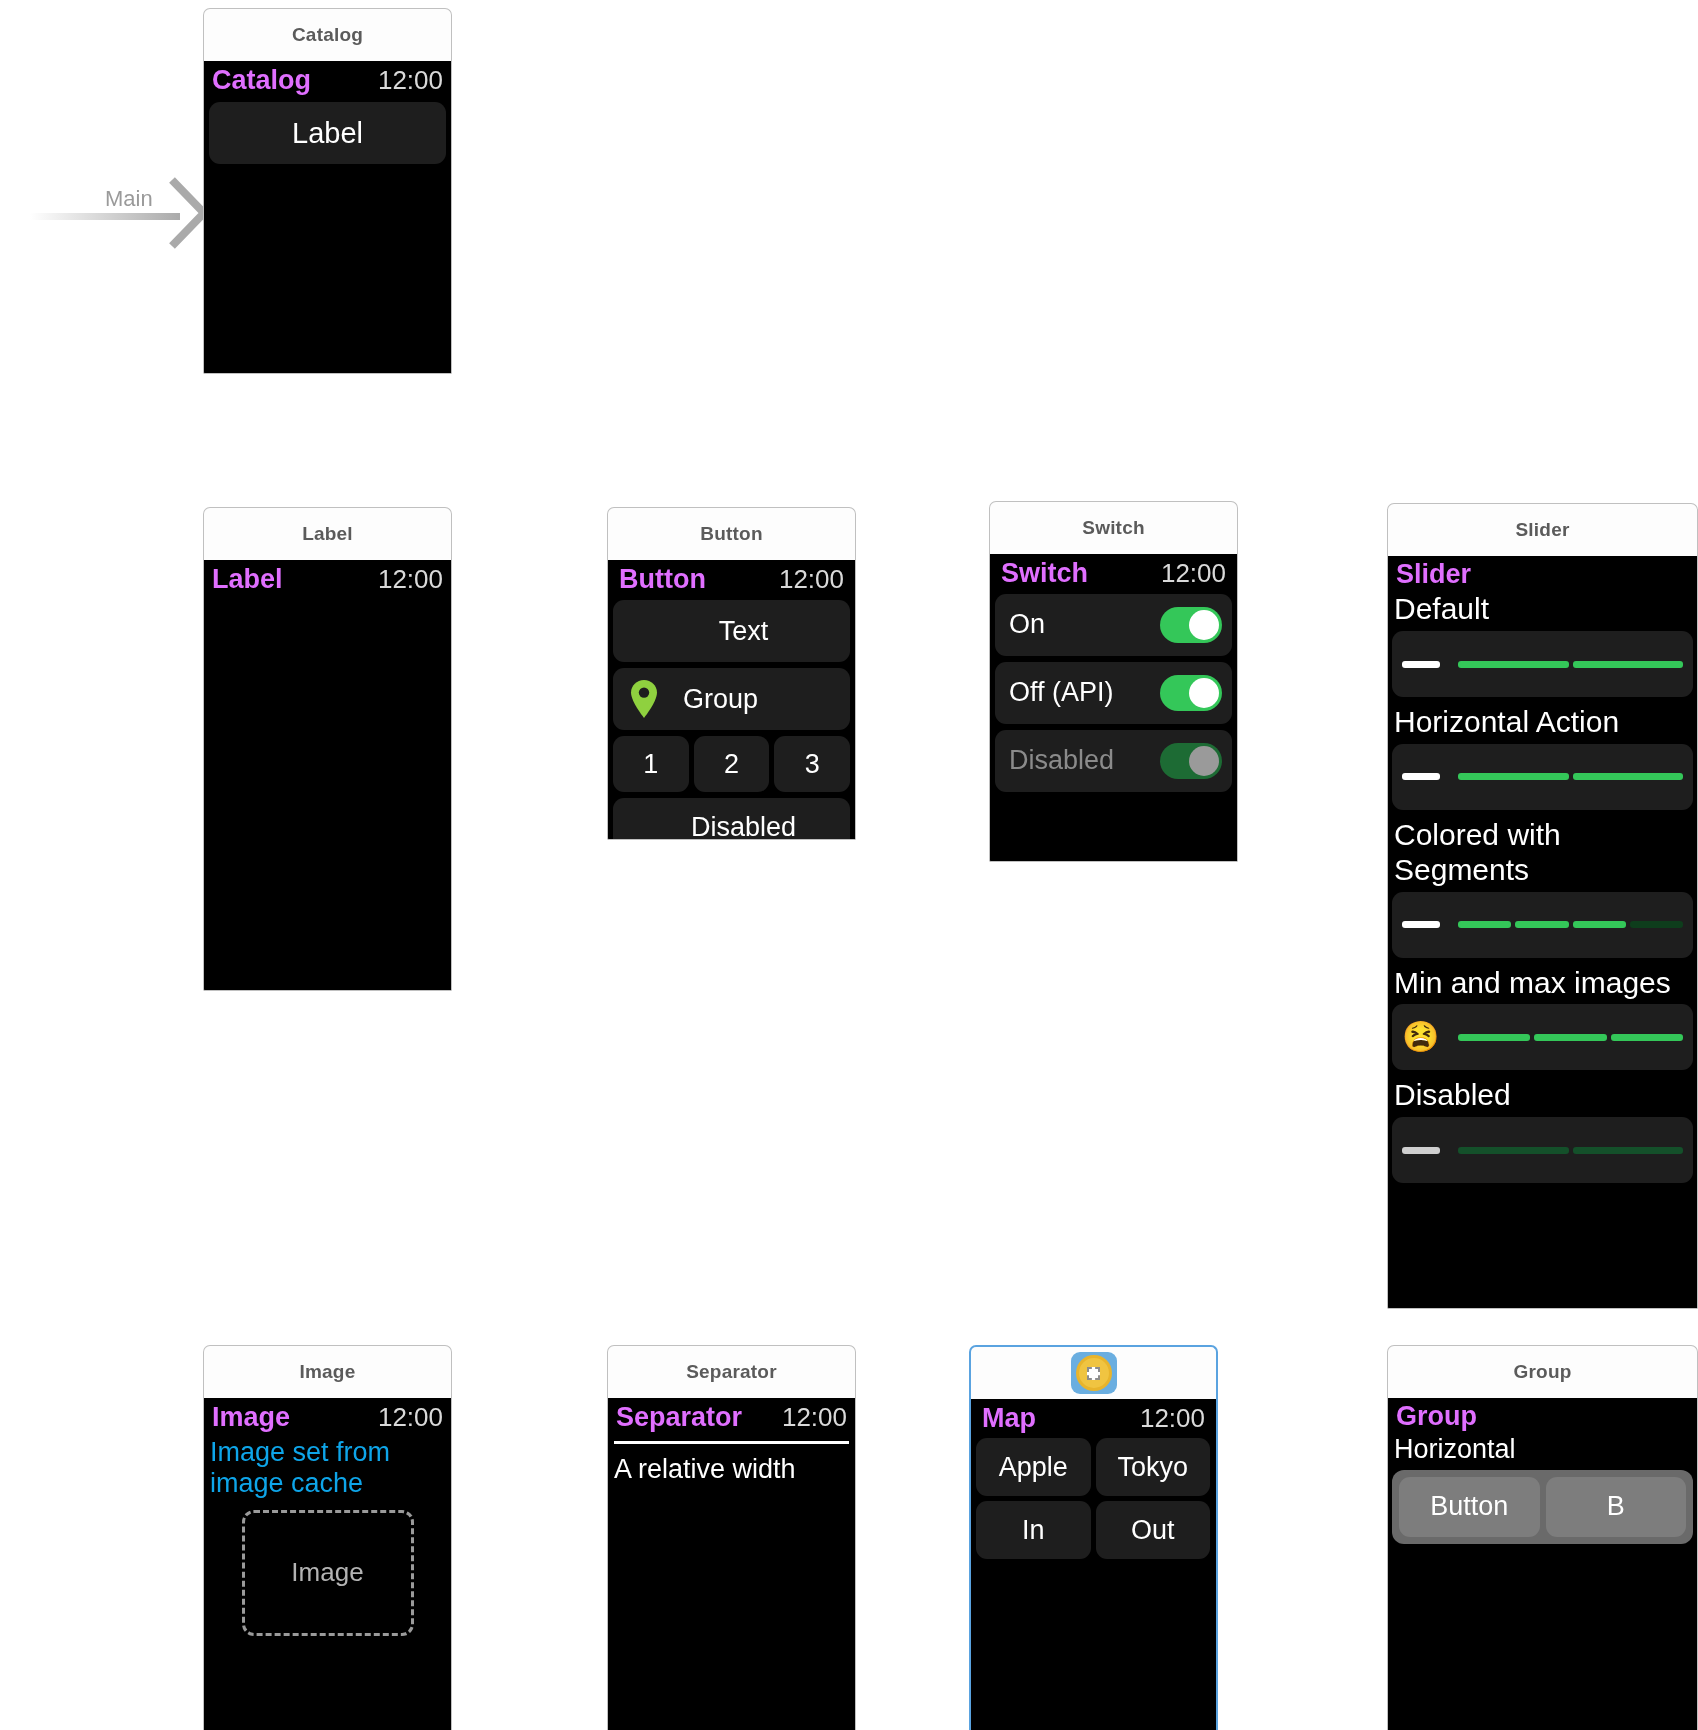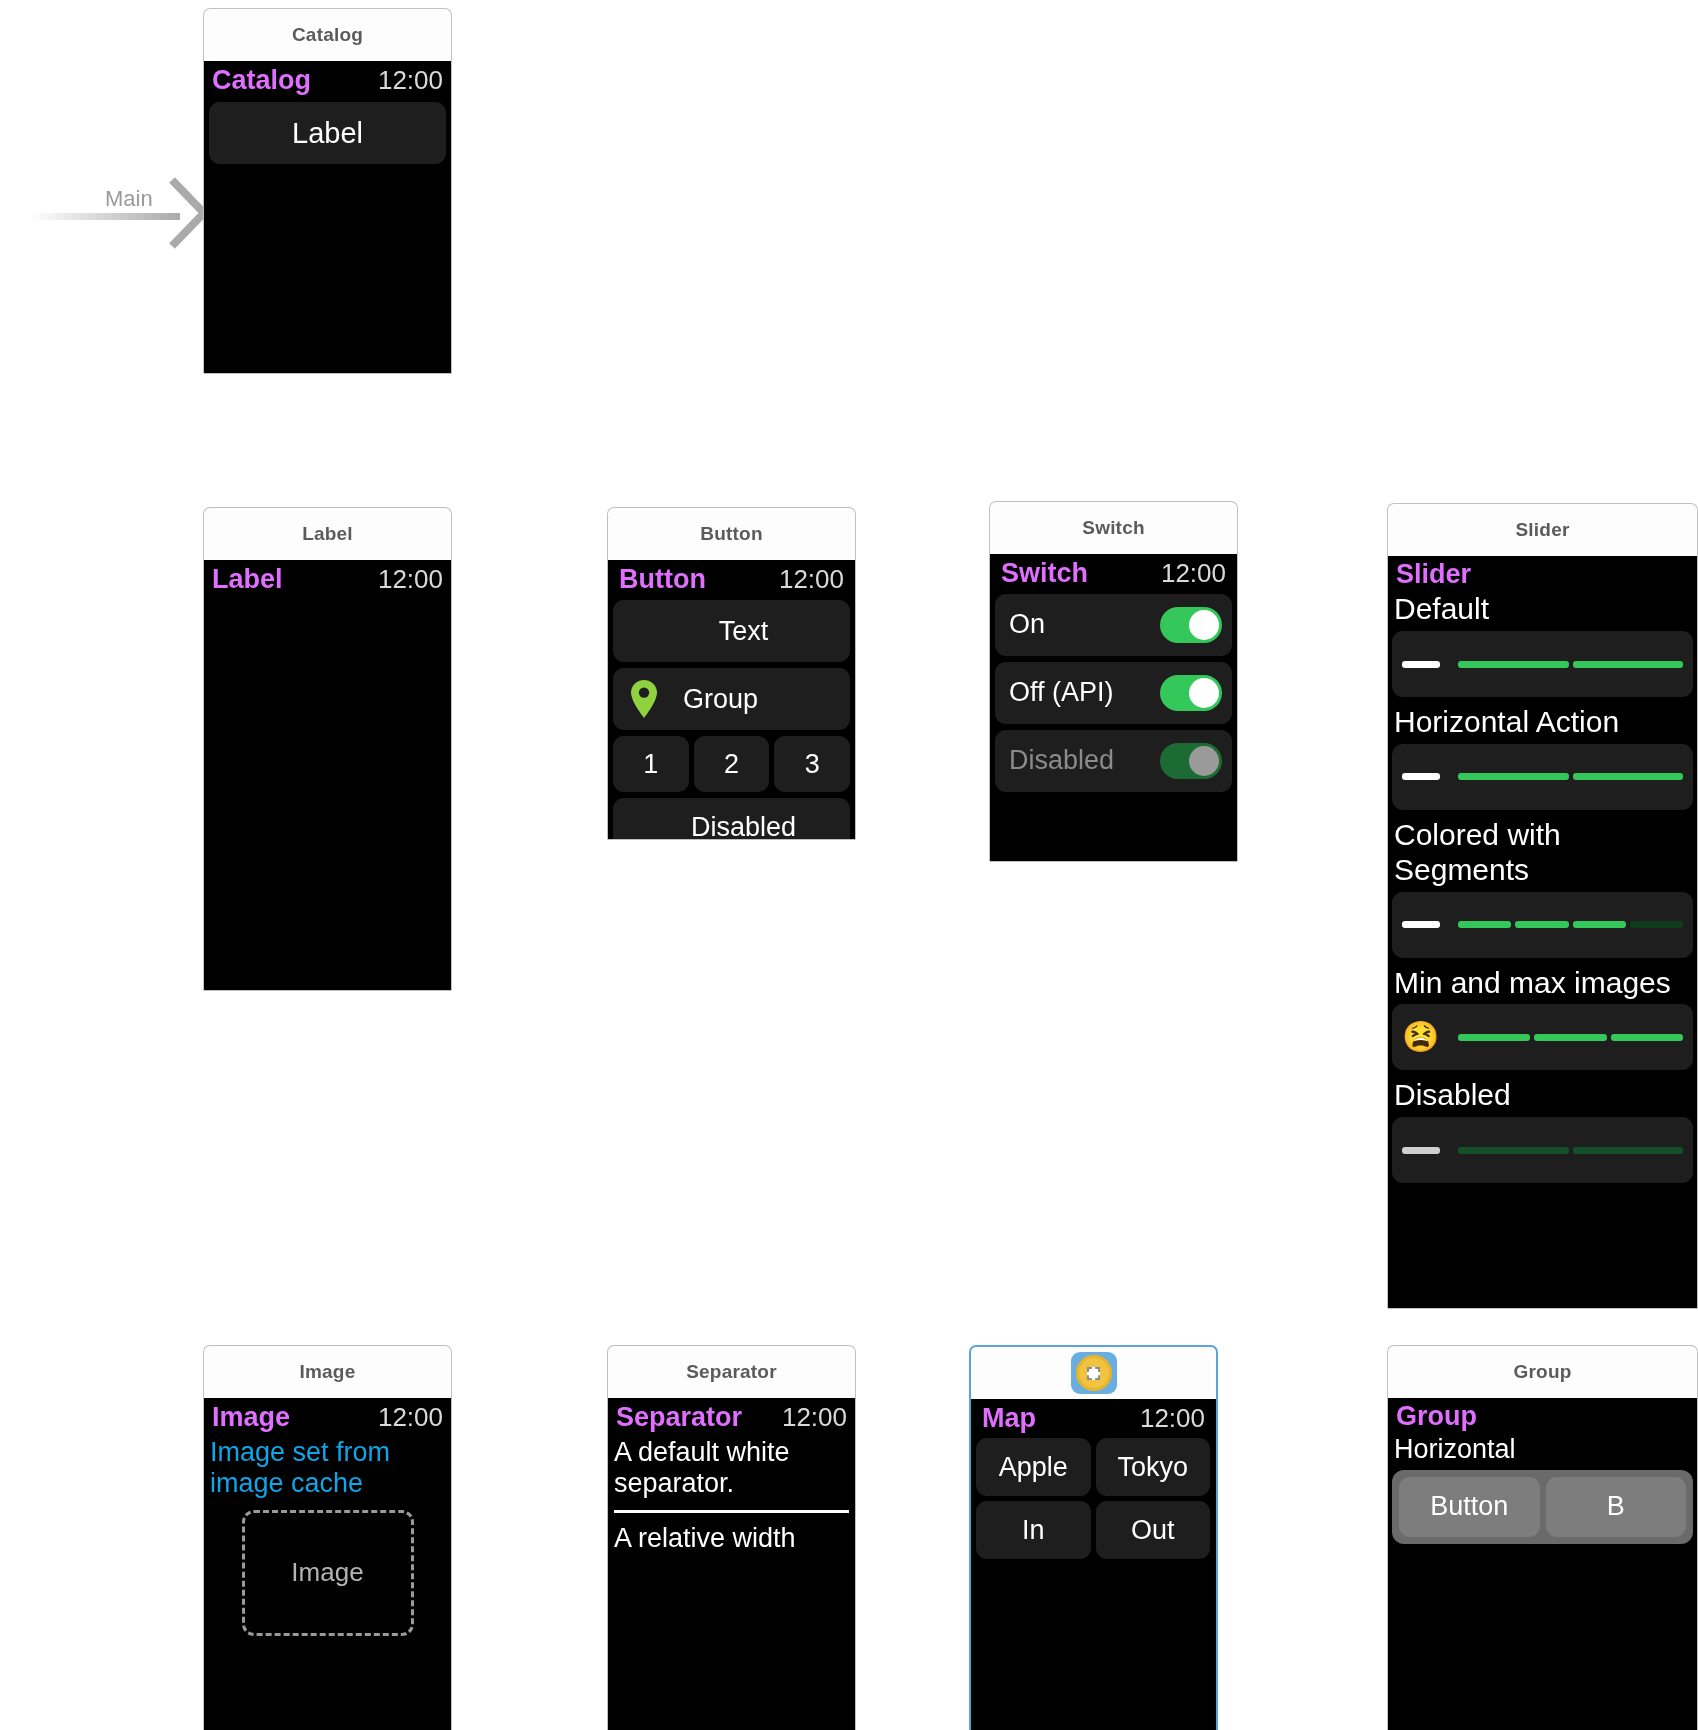--- a/index.html
+++ b/index.html
@@ -366,21 +366,20 @@
 
   <div class="scene" id="scene-separator">
     <div class="scene-bar">
       <span class="scene-bar-title">Separator</span>
     </div>
     <div class="scene-body">
       <div class="wstatus">
         <span class="wtitle">Separator</span>
         <span class="wtime">12:00</span>
       </div>
-      <div class="sep-text">A default white separator.</div>
       <div class="sep-line"></div>
       <div class="sep-text">A relative width</div>
     </div>
   </div>
 
   <div class="scene selected" id="scene-map">
     <div class="scene-bar">
       <span class="scene-bar-title"></span>
       <div class="map-icon">
         <div class="ring">

